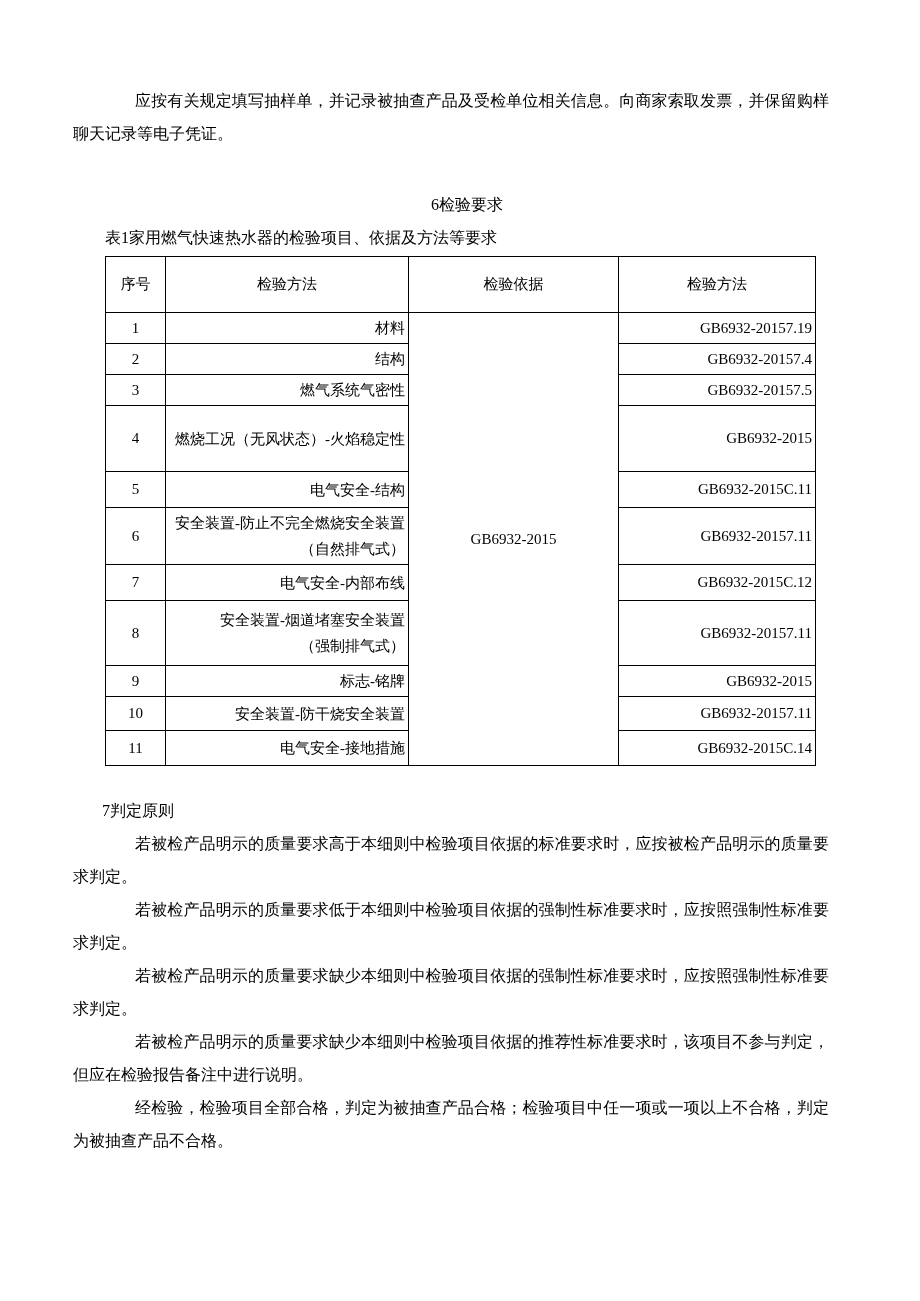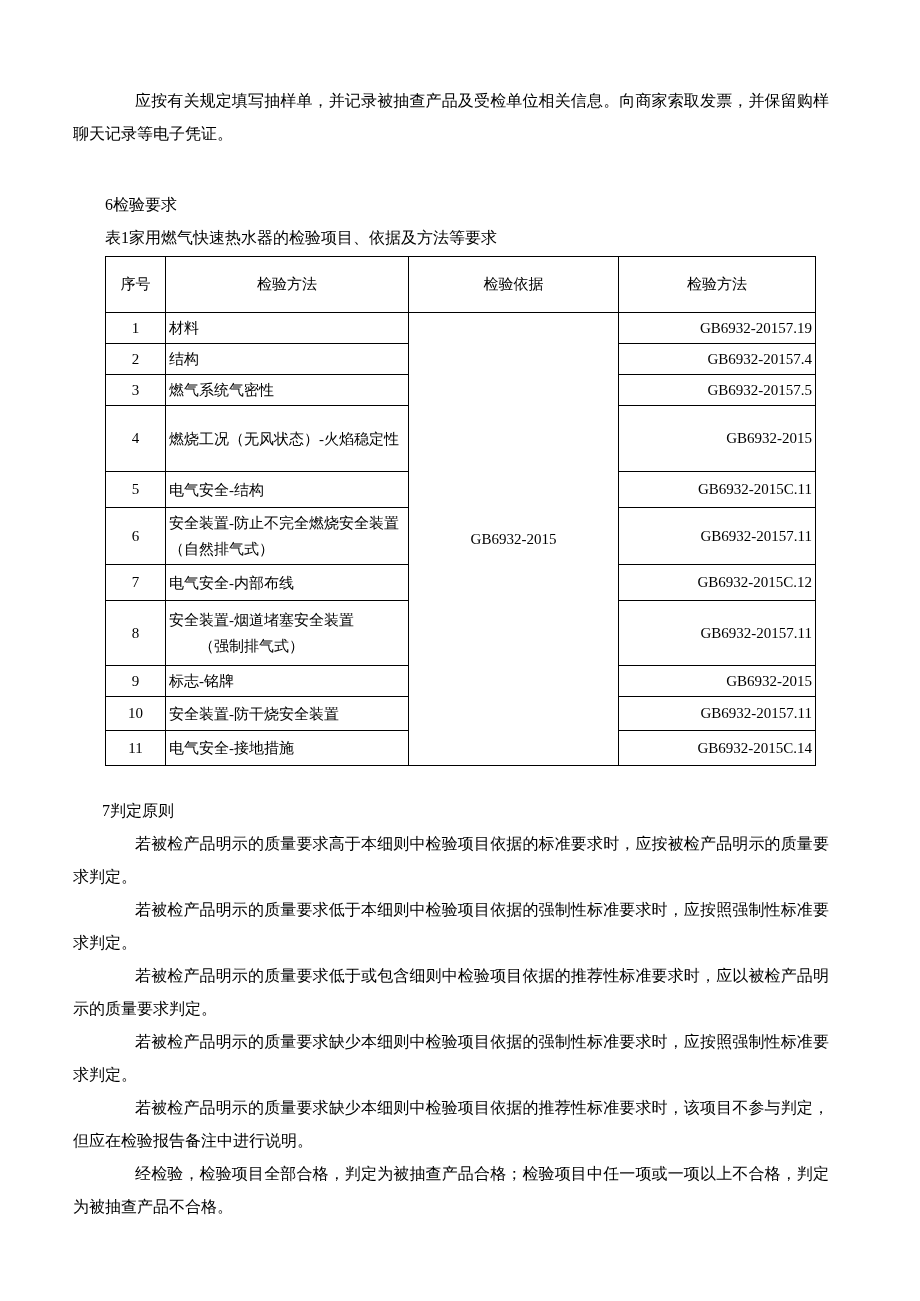--- a/index.html
+++ b/index.html
@@ -24,21 +24,21 @@
     text-align: justify;
     margin: 0;
     width: 756px;
   }
   .section-heading {
     font-size: 16px;
     line-height: 33px;
     margin: 0;
     font-weight: normal;
   }
-  .sec6-heading { margin-top: 38px; margin-left: 32px; }
+  .sec6-heading { margin-top: 38px; margin-left: 32px; text-align: center; }
   .sec6-lead { margin-left: 39px; }
   .table-caption { margin-left: 32px; }
   .sec7-heading { margin-top: 28px; margin-left: 29px; }
 
   table.inspection-table {
     border-collapse: collapse;
     table-layout: fixed;
     width: 710px;
     margin: 2px 0 0 32px;
     font-size: 15px;
@@ -55,21 +55,21 @@
   .inspection-table th { text-align: center; font-size: 15px; }
   .inspection-table tbody tr { height: 31px; }
   .inspection-table tbody tr:nth-child(4)  { height: 66px; }
   .inspection-table tbody tr:nth-child(5)  { height: 36px; }
   .inspection-table tbody tr:nth-child(6)  { height: 57px; }
   .inspection-table tbody tr:nth-child(7)  { height: 36px; }
   .inspection-table tbody tr:nth-child(8)  { height: 65px; }
   .inspection-table tbody tr:nth-child(10) { height: 34px; }
   .inspection-table tbody tr:nth-child(11) { height: 35px; }
   .col-no     { text-align: center; }
-  .col-item   { text-align: left; white-space: pre-line; line-height: 26px; }
+  .col-item   { text-align: right; white-space: pre-line; line-height: 26px; }
   .col-basis  { text-align: center; }
   .col-method { text-align: right; }
 </style>
 </head>
 <body>
 
 <div class="page">
 
   <p class="body-para">应按有关规定填写抽样单，并记录被抽查产品及受检单位相关信息。向商家索取发票，并保留购样聊天记录等电子凭证。</p>
 
@@ -153,19 +153,18 @@
           <td class="col-method">GB6932-2015C.14</td>
         </tr>
       </tbody>
   </table>
 
   <p class="section-heading sec7-heading">7判定原则</p>
 
   <div>
       <p class="body-para">若被检产品明示的质量要求高于本细则中检验项目依据的标准要求时，应按被检产品明示的质量要求判定。</p>
       <p class="body-para">若被检产品明示的质量要求低于本细则中检验项目依据的强制性标准要求时，应按照强制性标准要求判定。</p>
-      <p class="body-para">若被检产品明示的质量要求低于或包含细则中检验项目依据的推荐性标准要求时，应以被检产品明示的质量要求判定。</p>
       <p class="body-para">若被检产品明示的质量要求缺少本细则中检验项目依据的强制性标准要求时，应按照强制性标准要求判定。</p>
       <p class="body-para">若被检产品明示的质量要求缺少本细则中检验项目依据的推荐性标准要求时，该项目不参与判定，但应在检验报告备注中进行说明。</p>
       <p class="body-para">经检验，检验项目全部合格，判定为被抽查产品合格；检验项目中任一项或一项以上不合格，判定为被抽查产品不合格。</p>
     </div>
 
 </div>
 
 </body></html>

